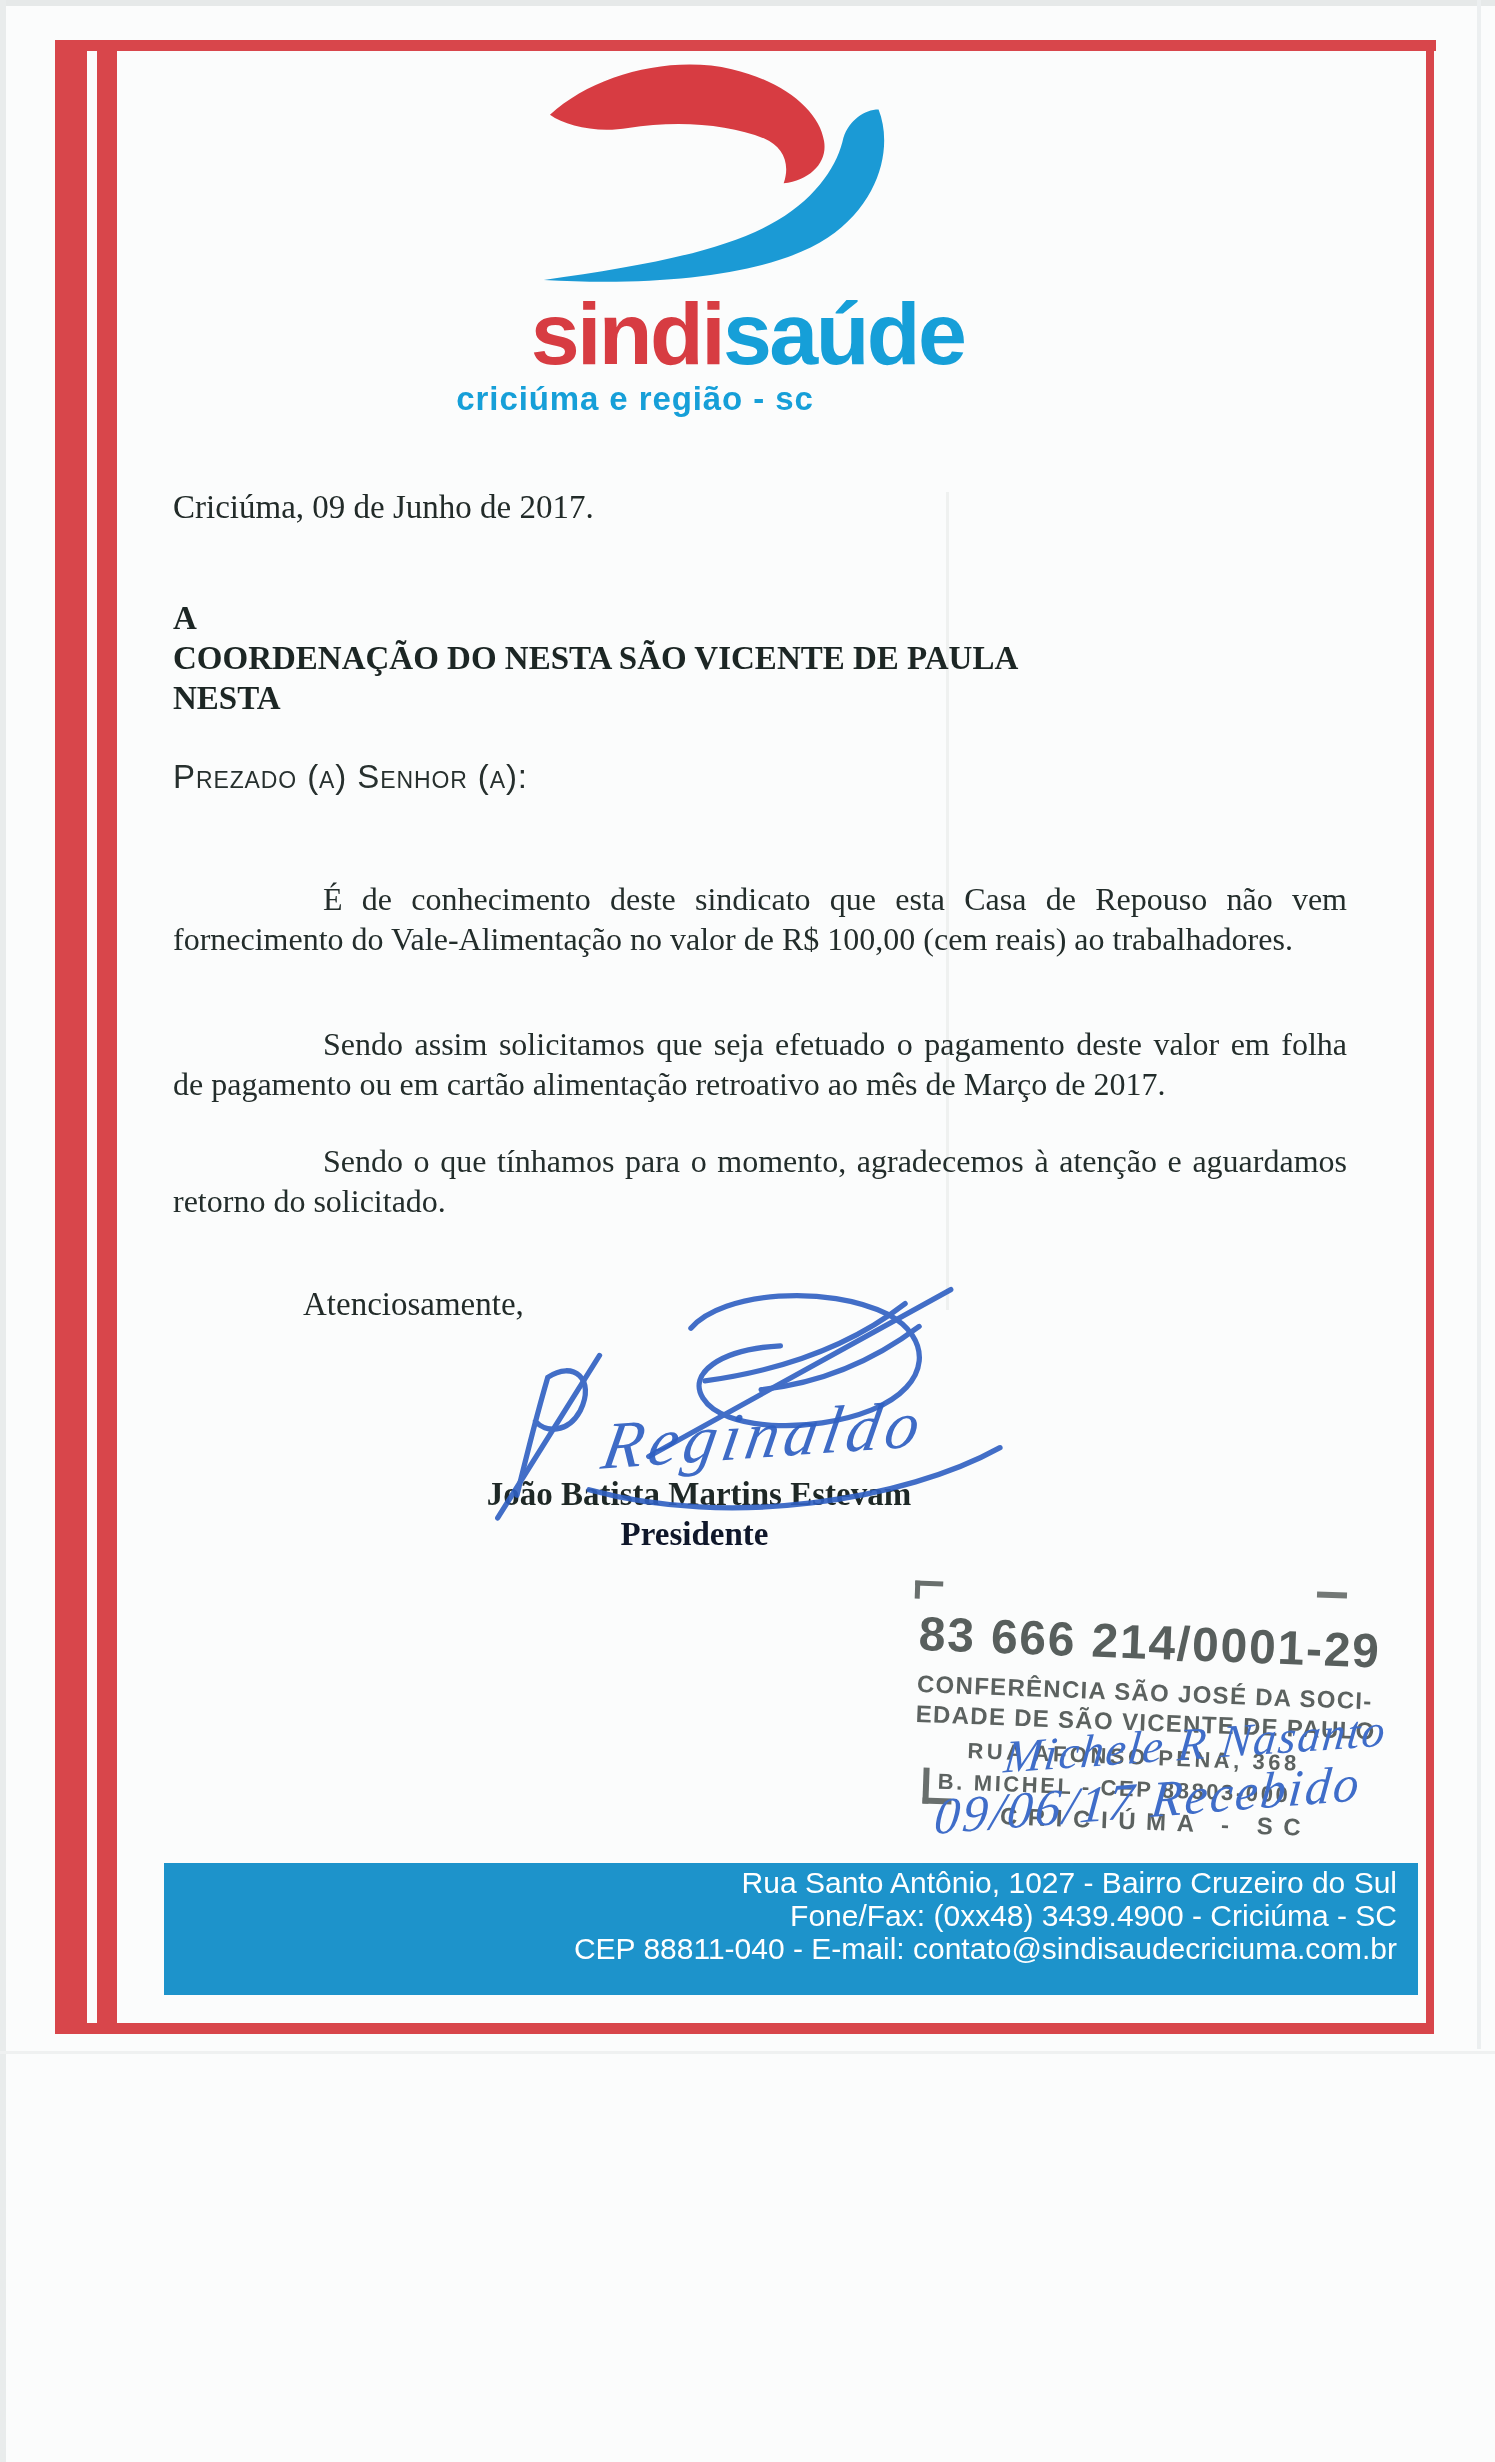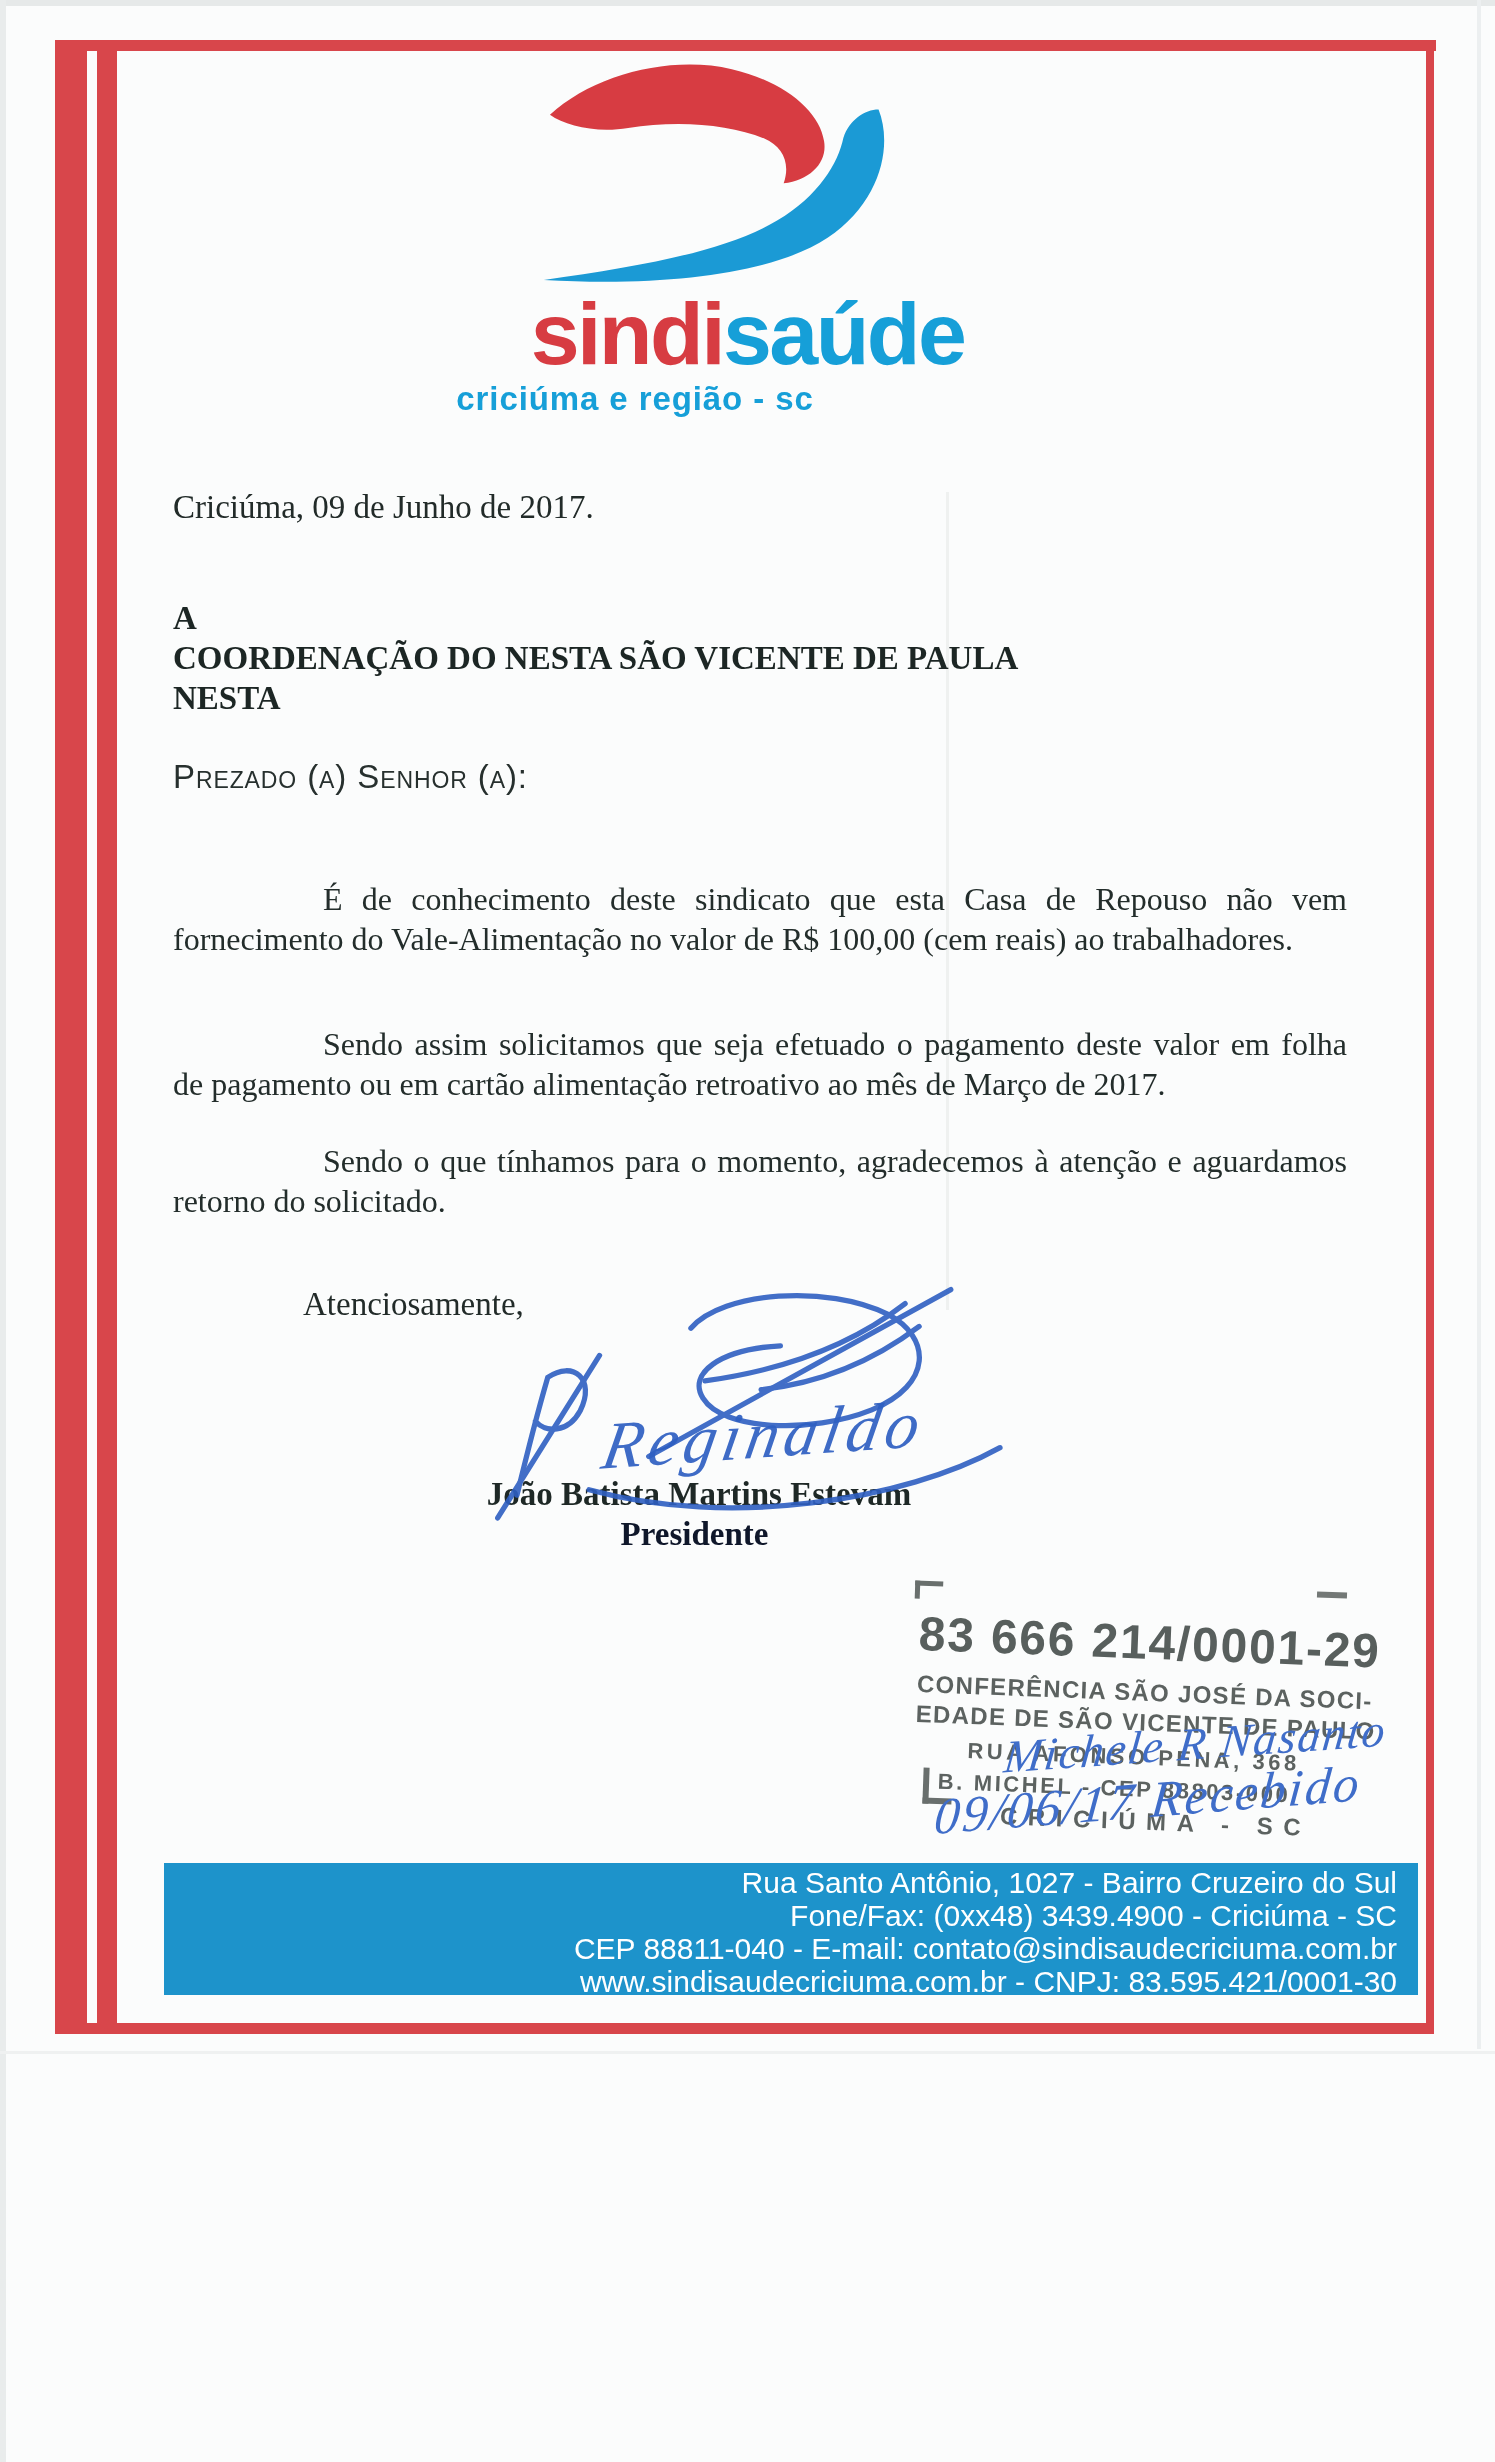--- a/index.html
+++ b/index.html
@@ -152,18 +152,17 @@
     <div class="s6">CRICIÚMA - SC</div>
   </div>
   <div class="abs hand hand1">Michele R Nasanto</div>
   <div class="abs hand hand2">09/06/17 Recebido</div>
 
   <div class="abs footer-bar">
     <div class="footer-text">
       <div>Rua Santo Antônio, 1027 - Bairro Cruzeiro do Sul</div>
       <div>Fone/Fax: (0xx48) 3439.4900 - Criciúma - SC</div>
       <div>CEP 88811-040 - E-mail: contato@sindisaudecriciuma.com.br</div>
-      <div>www.sindisaudecriciuma.com.br - CNPJ: 83.595.421/0001-30</div>
     </div>
   </div>
 
 </div>
 
 
 </body></html>

